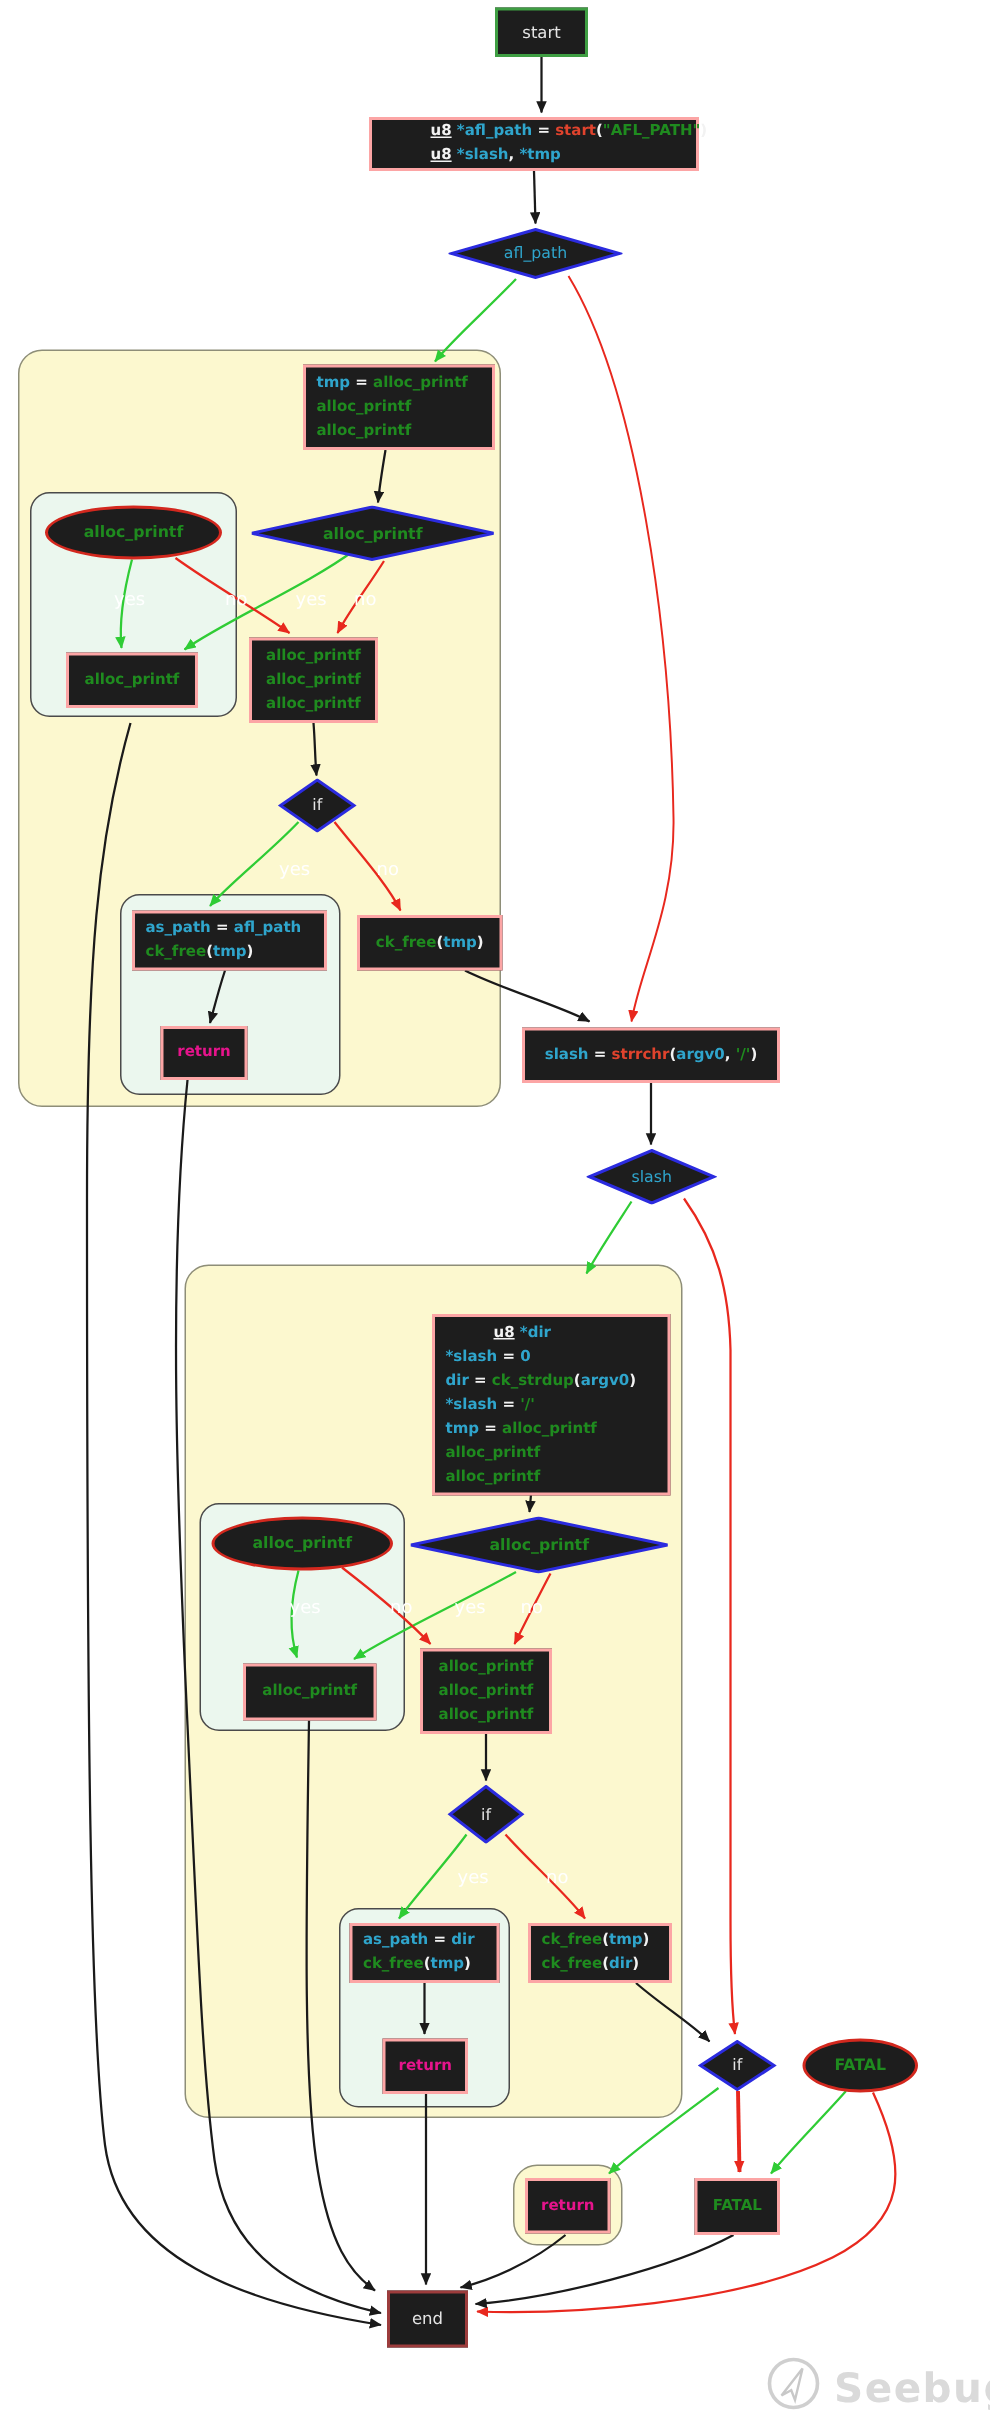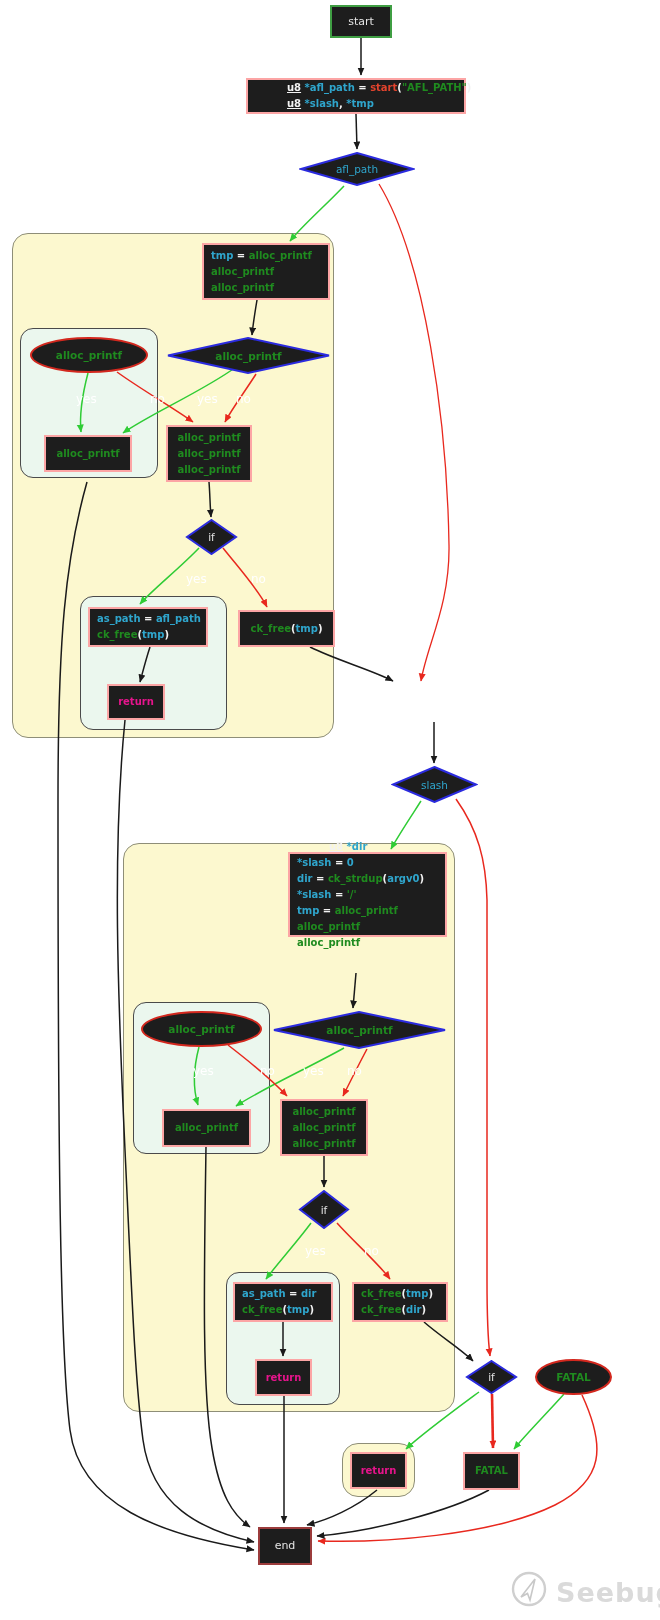--- a/index.html
+++ b/index.html
@@ -153,42 +153,45 @@
     <div class="gr">alloc_printf</div>
   </div>
 
   <div class="diamond" style="left:185px;top:519px;width:53px;height:36px;">
     <svg width="53" height="36">
         <polygon points="26.5,1 51,18 26.5,35 2,18" fill="#1d1d1d" stroke="#2b2bdf" stroke-width="2"></polygon>
       </svg>
     <span class="dlabel plainlabel">if</span>
   </div>
 
-  <div class="node code" style="left:88px;top:607px;width:120px;height:40px;">
+  <div class="node code" style="left:88px;top:607px;width:130px;height:40px;">
     <div><span class="cy">as_path </span><span class="wh">= </span><span class="cy">afl_path</span></div>
     <div><span class="gr">ck_free</span><span class="wh">(</span><span class="cy">tmp</span><span class="wh">)</span></div>
   </div>
 
   <div class="node center" style="left:238px;top:610px;width:97px;height:37px;">
     <div><span class="gr">ck_free</span><span class="wh">(</span><span class="cy">tmp</span><span class="wh">)</span></div>
   </div>
 
   <div class="node center" style="left:107px;top:684px;width:58px;height:36px;">
     <span class="mg">return</span>
   </div>
 
+  <div class="node center" style="left:348px;top:685px;width:172px;height:37px;">
+    <div><span class="cy">slash </span><span class="wh">= </span><span class="rd">strrchr</span><span class="wh">(</span><span class="cy">argv0</span><span class="wh">, </span><span class="gr">'/'</span><span class="wh">)</span></div>
+  </div>
 
   <div class="diamond" style="left:391px;top:766px;width:87px;height:37px;">
     <svg width="87" height="37">
         <polygon points="43.5,1 85,18.5 43.5,36 2,18.5" fill="#1d1d1d" stroke="#2b2bdf" stroke-width="2"></polygon>
       </svg>
     <span class="dlabel cy" style="font-weight:normal;">slash</span>
   </div>
 
-  <div class="node code" style="left:288px;top:852px;width:159px;height:85px;">
+  <div class="node code" style="left:288px;top:876px;width:159px;height:121px;">
     <div><span class="wu">u8</span><span class="cy"> *dir</span></div>
     <div><span class="cy">*slash </span><span class="wh">= </span><span class="cy">0</span></div>
     <div><span class="cy">dir </span><span class="wh">= </span><span class="gr">ck_strdup</span><span class="wh">(</span><span class="cy">argv0</span><span class="wh">)</span></div>
     <div><span class="cy">*slash </span><span class="wh">= </span><span class="gr">'/'</span></div>
     <div><span class="cy">tmp </span><span class="wh">= </span><span class="gr">alloc_printf</span></div>
     <div class="gr">alloc_printf</div>
     <div class="gr">alloc_printf</div>
   </div>
 
   <div class="ellipse" style="left:141px;top:1011px;width:121px;height:36px;">

